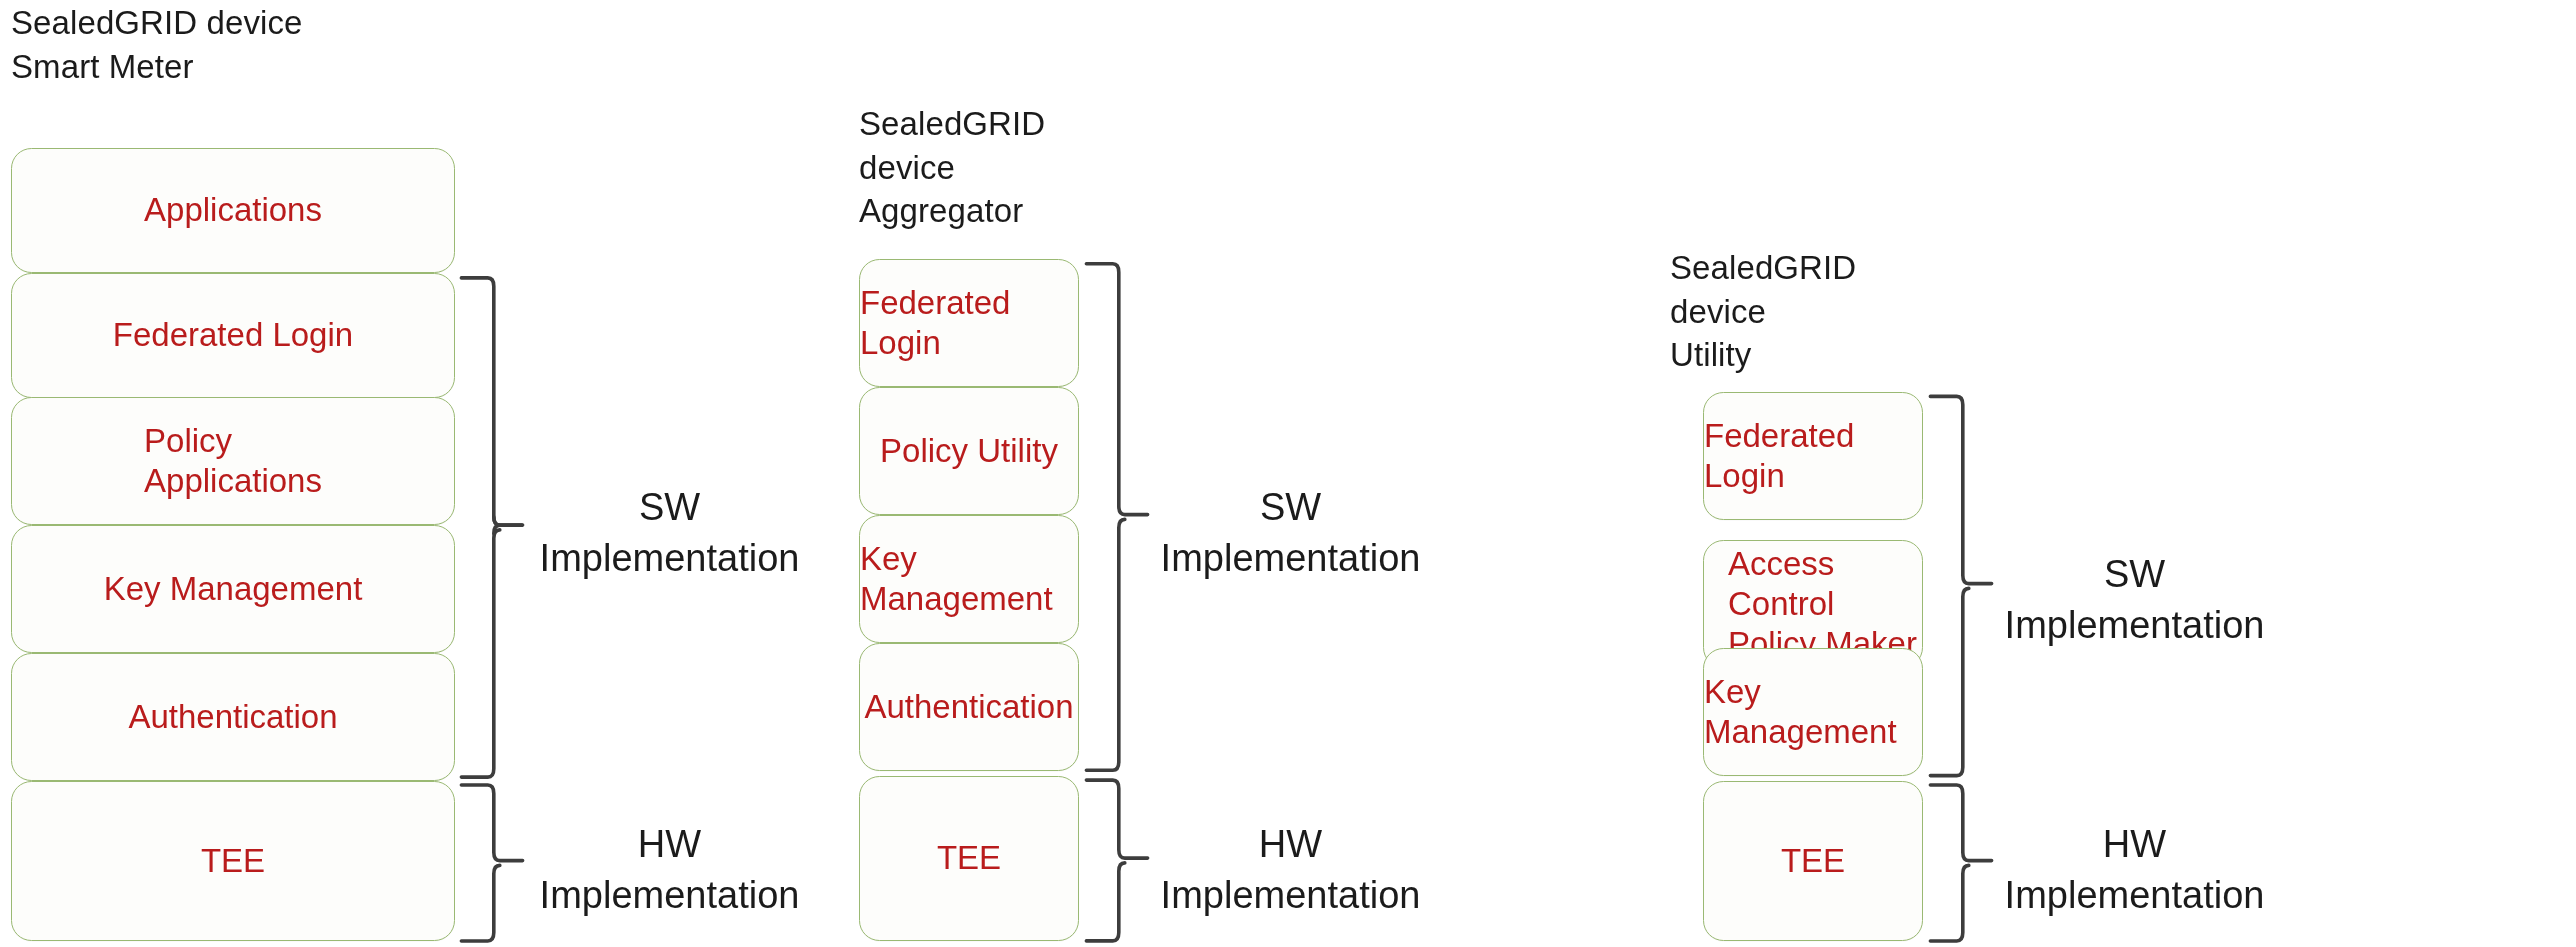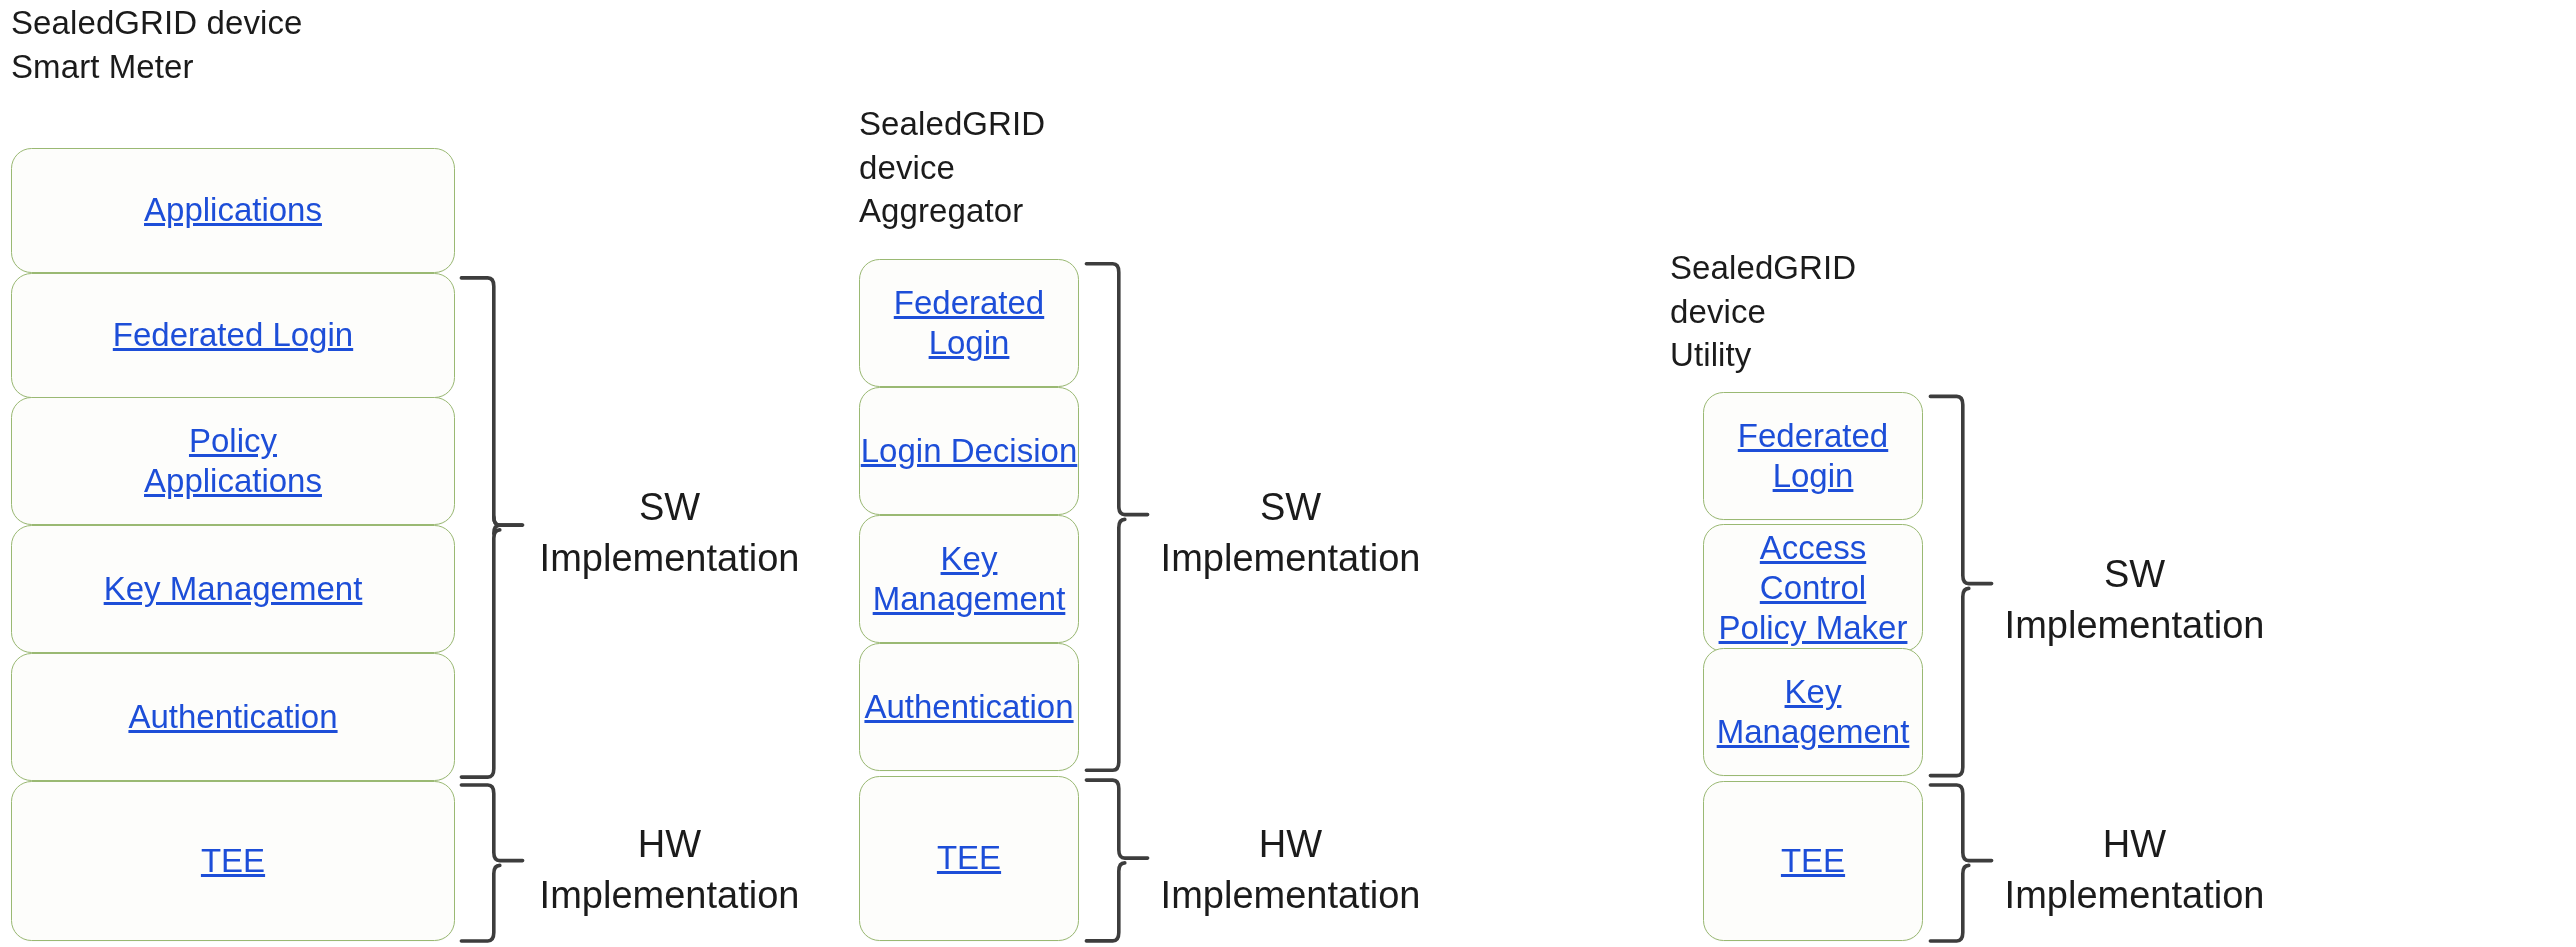--- a/index.html
+++ b/index.html
@@ -43,27 +43,26 @@
 
   .layer-box {
     position: absolute;
     box-sizing: border-box;
     border: 1.8px solid #9ab973;
     border-radius: 20.5px;
     background: #fdfdfb;
     display: flex;
     align-items: center;
     justify-content: center;
-    text-align: center;
+    text-align: left;
     font-size: 33px;
     line-height: 1.22;
-    color: #1d4ed8;
+    color: #b91c1c;
     white-space: pre-line;
     box-shadow: 0 0.6px 0 rgba(0,0,0,0.04);
-    text-decoration: underline;
   }
 
   
   .bracket {
     position: absolute;
   }
   .bracket svg { display: block; overflow: visible; }
 
   .impl-label {
     position: absolute;
@@ -115,21 +114,21 @@
   </div>
 
   <div class="column">
 
     <div class="col-title" style="left:859px; top:77px; width:220px;margin-top:25px;">SealedGRID
 device
 Aggregator</div>
 
     <div class="stack">
       <div class="layer-box" style="left:859px; top:259px;  width:220px; height:128px;">Federated Login</div>
-      <div class="layer-box" style="left:859px; top:387px;  width:220px; height:128px;">Login Decision</div>
+      <div class="layer-box" style="left:859px; top:387px;  width:220px; height:128px;">Policy Utility</div>
       <div class="layer-box" style="left:859px; top:515px;  width:220px; height:128px;">Key Management</div>
       <div class="layer-box" style="left:859px; top:643px; width:220px; height:128px;">Authentication</div>
       <div class="layer-box" style="left:859px; top:776px; width:220px; height:165px;">TEE</div>
     </div>
 
     <div class="bracket" style="left:1084px; top:259px;">
       <svg width="66" height="516" viewBox="0 0 110 856" fill="none">
         <path d="M4 6 H48 Q58 6 58 20 V410 Q58 424 68 424 H106
                  M68 432 Q58 432 58 446 V836 Q58 850 48 850 H4" stroke="#3d3d3d" stroke-width="6" fill="none" stroke-linecap="round"></path>
       </svg>
@@ -147,21 +146,21 @@
 Implementation</div>
   </div>
 
   <div class="column">
 
     <div class="col-title" style="left:1670px; top:246px; width:286px;">SealedGRID device
 Utility</div>
 
     <div class="stack">
       <div class="layer-box" style="left:1703px; top:392px;  width:220px; height:128px;">Federated Login</div>
-      <div class="layer-box" style="left:1703px; top:524px;  width:220px; height:128px;">Access Control
+      <div class="layer-box" style="left:1703px; top:540px;  width:220px; height:128px;padding-left:24px;">Access Control
 Policy Maker</div>
       <div class="layer-box" style="left:1703px; top:648px; width:220px; height:128px;">Key Management</div>
       <div class="layer-box" style="left:1703px; top:781px; width:220px; height:160px;">TEE</div>
     </div>
 
     <div class="bracket" style="left:1928px; top:392px;">
       <svg width="66" height="388" viewBox="0 0 110 644" fill="none">
         <path d="M4 6 H48 Q58 6 58 20 V304 Q58 318 68 318 H106
                  M68 326 Q58 326 58 340 V624 Q58 638 48 638 H4" stroke="#3d3d3d" stroke-width="6" fill="none" stroke-linecap="round"></path>
       </svg>

